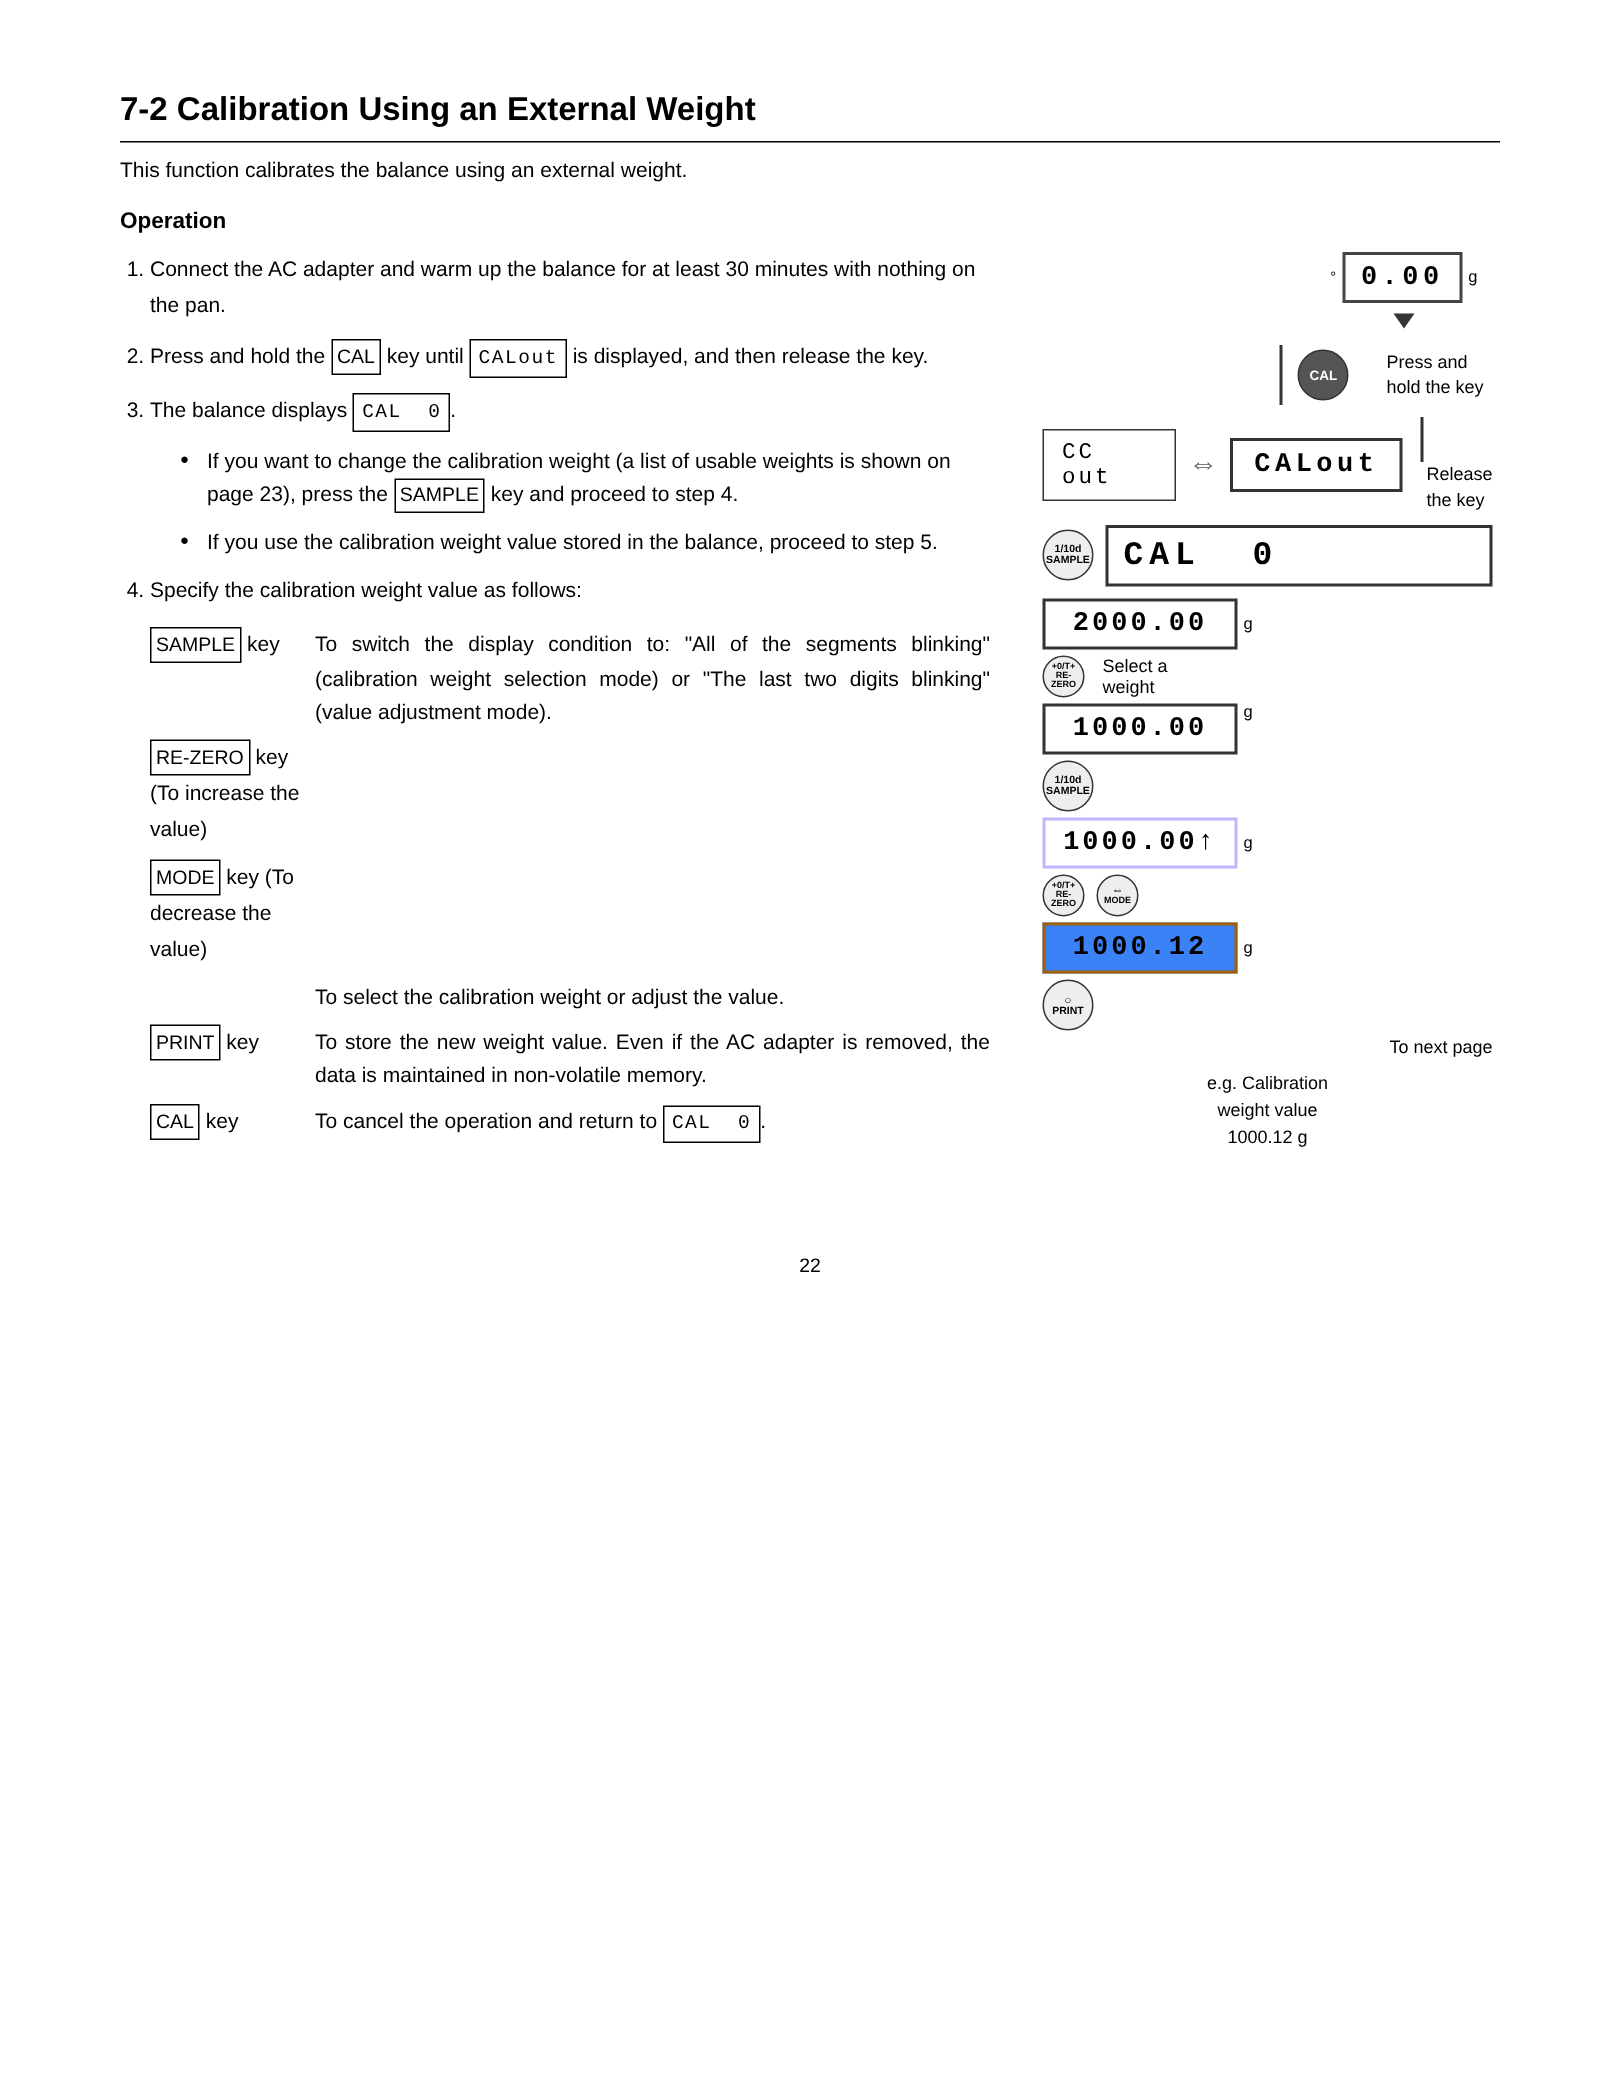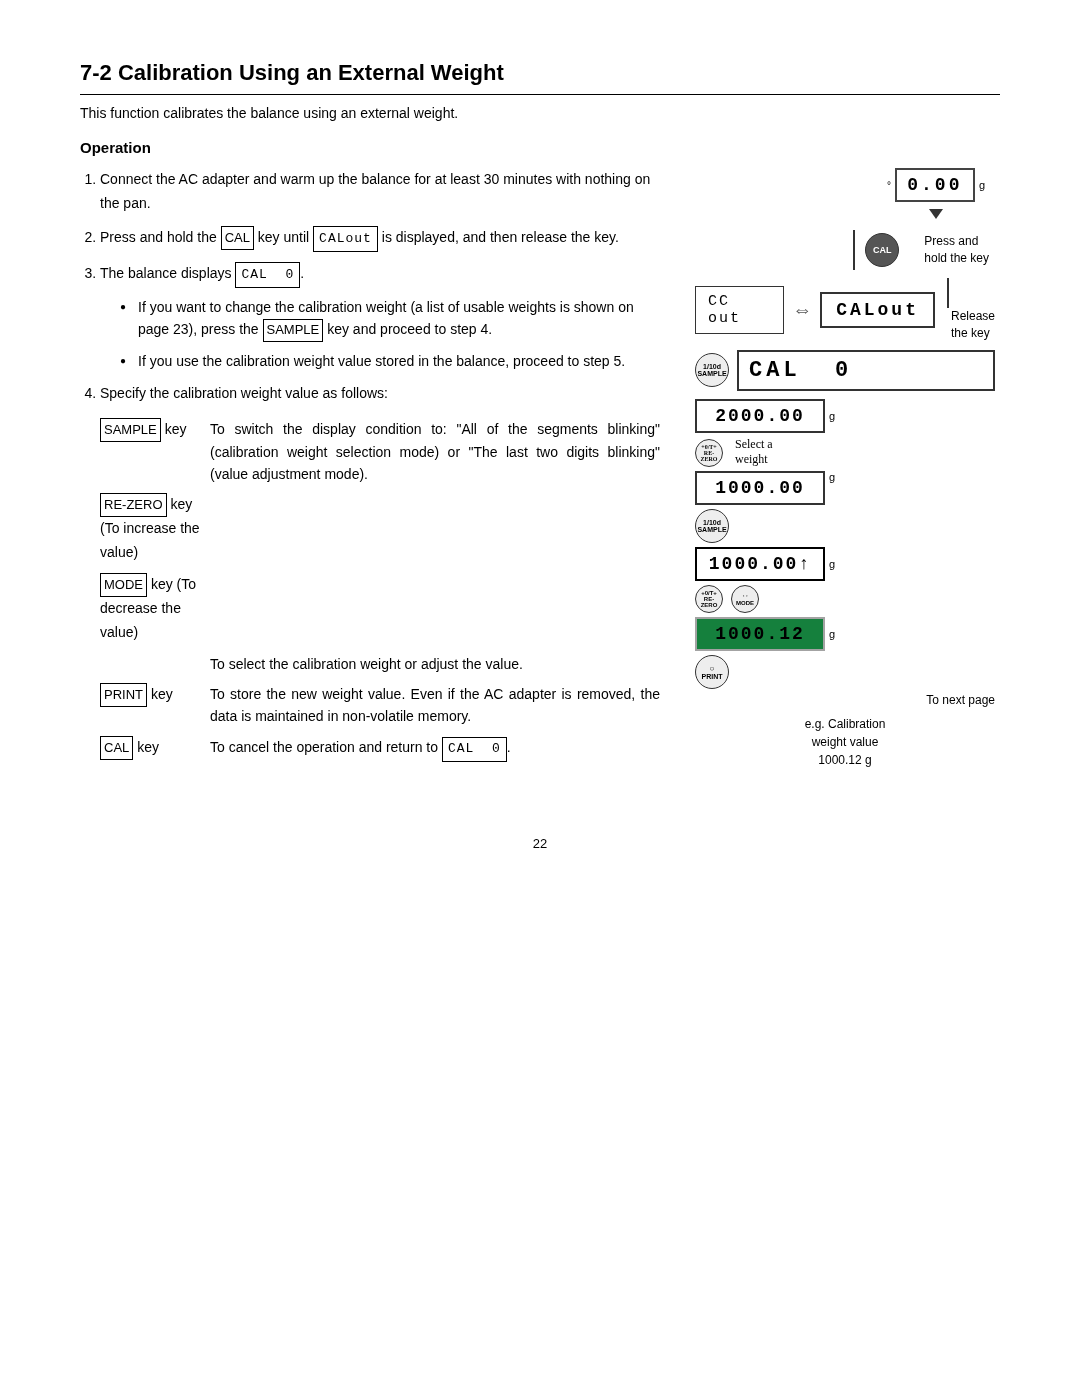--- a/index.html
+++ b/index.html
@@ -357,21 +357,21 @@
         </div>
       </div>
 
       <div style="display:flex;align-items:center;margin:4px 0;gap:4px;">
         <div style="flex:1;display:flex;align-items:center;gap:4px;">
           <div style="border:2px solid #333;padding:5px 10px;font-family:'Courier New',monospace;font-size:18px;letter-spacing:2px;font-weight:bold;background:#fff;min-width:130px;text-align:center;">2000.00</div>
           <span style="font-size:11px;">g</span>
         </div>
       </div>
 
-      <div style="display:flex;align-items:flex-end;margin:4px 0;gap:8px;font-family:Liberation Serif, serif;">
+      <div style="display:flex;align-items:flex-end;margin:4px 0;gap:8px;">
         <div class="circle-btn xs">
           <span style="font-size:6px;">+0/T+</span>
           <span style="font-size:6px;">RE-ZERO</span>
         </div>
         <div class="select-label">Select a<br>weight</div>
       </div>
 
       <div style="display:flex;align-items:center;margin:4px 0;gap:4px;">
         <div style="flex:1;display:flex;align-items:flex-start;gap:4px;">
           <div style="border:2px solid #333;padding:5px 10px;font-family:'Courier New',monospace;font-size:18px;letter-spacing:2px;font-weight:bold;background:#fff;min-width:130px;text-align:center;">1000.00</div>
@@ -381,39 +381,39 @@
 
       <div style="display:flex;align-items:center;margin:4px 0;gap:8px;">
         <div class="circle-btn sm">
           <span style="font-size:7px;">1/10d</span>
           <span style="font-size:7px;">SAMPLE</span>
         </div>
       </div>
 
       <div style="display:flex;align-items:center;margin:4px 0;gap:4px;">
         <div style="flex:1;display:flex;align-items:center;gap:4px;">
-          <div style="border:2px solid #000000;padding:5px 10px;font-family:'Courier New',monospace;font-size:18px;letter-spacing:2px;font-weight:bold;background:#fff;min-width:130px;text-align:center;">1000.00↑</div>
+          <div style="border:2px solid #c4b5fd;padding:5px 10px;font-family:'Courier New',monospace;font-size:18px;letter-spacing:2px;font-weight:bold;background:#fff;min-width:130px;text-align:center;">1000.00↑</div>
           <span style="font-size:11px;">g</span>
         </div>
       </div>
 
       <div style="display:flex;align-items:center;margin:4px 0;gap:8px;">
         <div class="circle-btn xs">
           <span style="font-size:6px;">+0/T+</span>
           <span style="font-size:6px;">RE-ZERO</span>
         </div>
         <div class="circle-btn xs">
           <span style="font-size:8px;">⇔</span>
           <span style="font-size:6px;">MODE</span>
         </div>
       </div>
 
       <div style="display:flex;align-items:center;margin:4px 0;gap:4px;">
         <div style="flex:1;display:flex;align-items:center;gap:4px;">
-          <div style="border:2px solid #a3a3a3;padding:5px 10px;font-family:'Courier New',monospace;font-size:18px;letter-spacing:2px;font-weight:bold;background:#15803d;min-width:130px;text-align:center;">1000.12</div>
+          <div style="border:2px solid #a16207;padding:5px 10px;font-family:'Courier New',monospace;font-size:18px;letter-spacing:2px;font-weight:bold;background:#3b82f6;min-width:130px;text-align:center;">1000.12</div>
           <span style="font-size:11px;">g</span>
         </div>
       </div>
 
       <div style="display:flex;align-items:center;margin:4px 0;gap:8px;">
         <div class="circle-btn sm">
           <span style="font-size:8px;">○</span>
           <span style="font-size:7px;">PRINT</span>
         </div>
       </div>

